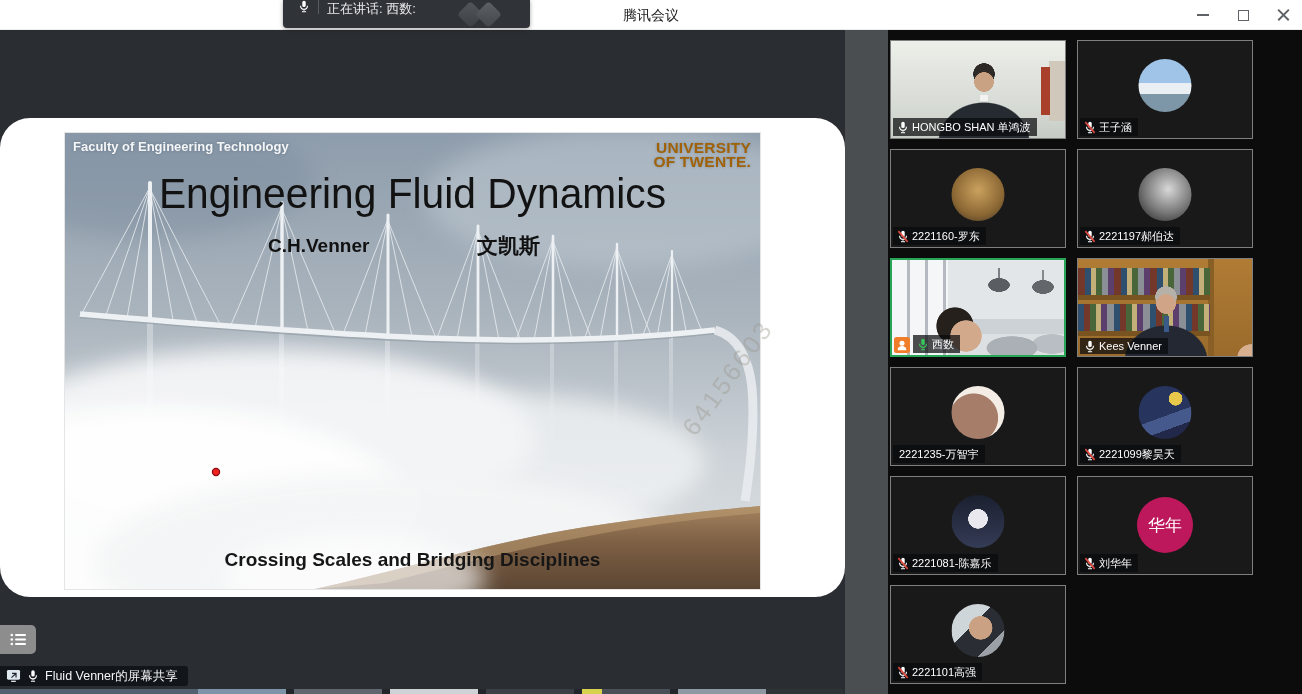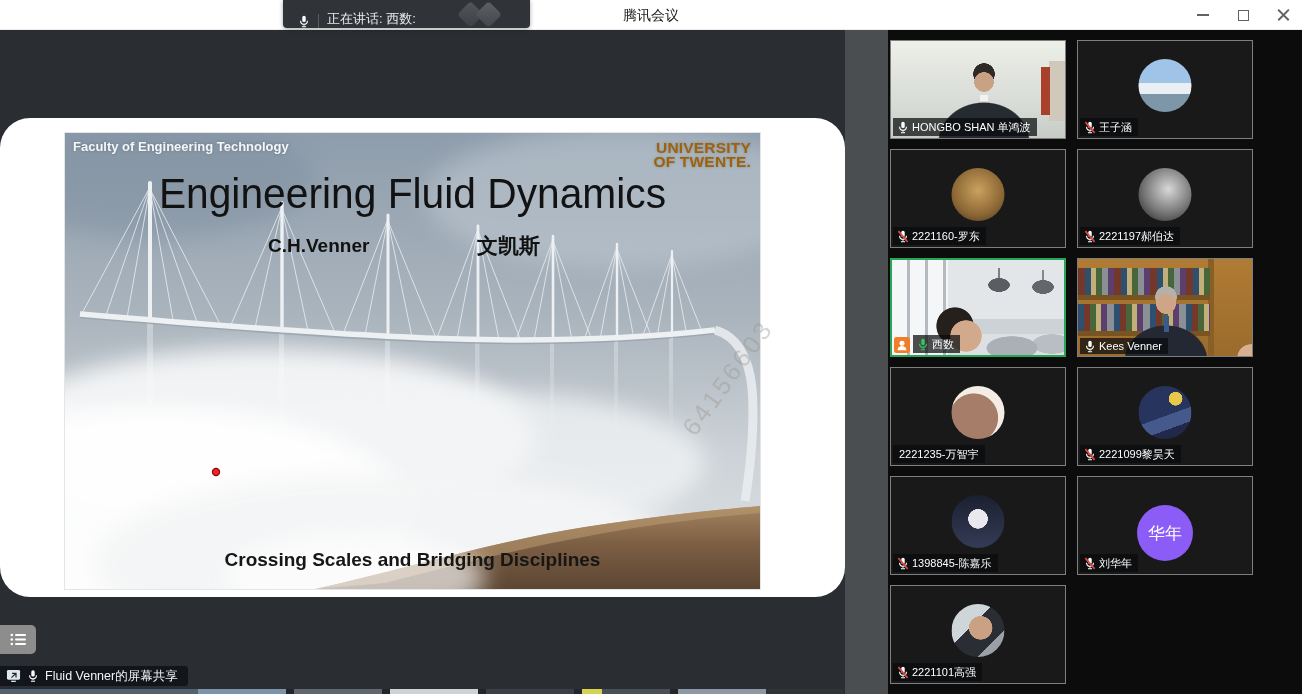--- a/index.html
+++ b/index.html
@@ -13,21 +13,21 @@
   .win-controls{position:absolute;right:6px;top:0;height:30px;display:flex;align-items:center;gap:14px;}
   .win-btn{width:26px;height:26px;display:flex;align-items:center;justify-content:center;cursor:pointer;}
   .glyph-min{width:12px;height:0;border-top:2px solid #5f6368;}
   .glyph-max{width:11px;height:11px;border:1.6px solid #5f6368;}
   .glyph-close{position:relative;width:13px;height:13px;}
   .glyph-close::before,.glyph-close::after{content:"";position:absolute;left:-1px;top:5.5px;width:15px;height:1.8px;background:#5f6368;}
   .glyph-close::before{transform:rotate(45deg);} .glyph-close::after{transform:rotate(-45deg);}
 
   
   .speak-toast{position:absolute;left:283px;top:0;width:247px;height:28px;background:#303338;
-    border-radius:0 0 4px 4px;display:flex;align-items:flex-end;box-shadow:0 1px 4px rgba(0,0,0,.35);}
+    border-radius:0 0 4px 4px;display:flex;align-items:flex-start;box-shadow:0 1px 4px rgba(0,0,0,.35);}
   .speak-toast .mic-wrap{margin-left:15px;display:flex;align-items:center;}
   .toast-divider{width:1px;height:14px;background:#585c61;margin:0 8px 0 8px;}
   .speak-label{color:#e9eaec;font-size:13px;white-space:nowrap;}
   .dia{position:absolute;width:19px;height:19px;border-radius:4px;transform:rotate(45deg);}
   .dia1{left:178px;top:5px;background:linear-gradient(135deg,#53575c,#3c4044);}
   .dia2{left:196px;top:5px;background:linear-gradient(135deg,#5e6267,#42464a);}
 
   
   .share-area{position:absolute;left:0;top:30px;width:845px;height:664px;background:#2a2d31;}
   .share-canvas{position:absolute;left:0;top:88px;width:845px;height:479px;background:#ffffff;border-radius:30px;}
@@ -56,21 +56,21 @@
   .share-toast span{color:#f2f4f6;font-size:12.5px;white-space:nowrap;}
 
   
   .gutter{position:absolute;left:845px;top:30px;width:43px;height:664px;background:#4b4e51;}
   .panel{position:absolute;left:888px;top:30px;width:414px;height:664px;background:#0c0c0c;}
   .tiles{position:absolute;left:2px;top:10px;display:grid;grid-template-columns:176px 176px;grid-auto-rows:99px;gap:10px 11px;}
   .tile{position:relative;background:#191919;border:1px solid #7f7f7f;overflow:hidden;cursor:pointer;}
   .tile.active{border:2px solid #27a658;}
   .video{position:absolute;inset:0;background-repeat:no-repeat;}
   .avatar{position:absolute;left:50%;top:18px;transform:translateX(-50%);width:53px;height:53px;border-radius:50%;overflow:hidden;}
-  .avatar-text{width:56px;height:56px;top:28px;background:#8b5cf6;color:#fff;font-size:17px;display:flex;align-items:center;justify-content:center;}
+  .avatar-text{width:56px;height:56px;top:20px;background:#be185d;color:#fff;font-size:17px;display:flex;align-items:center;justify-content:center;}
   .name-label{position:absolute;left:2px;bottom:2px;display:flex;align-items:center;gap:3px;
     background:rgba(8,10,12,.72);padding:1.5px 6px 1.5px 4px;color:#fff;font-size:11px;white-space:nowrap;max-width:168px;overflow:hidden;}
   .name-label.no-mic{padding-left:6px;}
   .tile.active .name-label{left:21px;}
   .badge-person{position:absolute;left:2px;bottom:2px;width:16px;height:16px;}
 
   
   .video-hongbo{
     background-image:
       radial-gradient(circle 10px at 93px 41px,#c9a183 96%,transparent 100%),
@@ -361,21 +361,21 @@
         <div class="tile">
           <div class="avatar av-stage"></div>
           <div class="name-label">
             <svg class="mic" width="12" height="13" viewBox="0 0 14 15" style="flex:0 0 auto">
     <rect x="5" y="0.8" width="4" height="7.4" rx="2" fill="#ffffff"></rect>
     <path d="M3 6.5a4 4.2 0 0 0 8 0" fill="none" stroke="#ffffff" stroke-width="1.3"></path>
     <line x1="7" y1="10.8" x2="7" y2="12.6" stroke="#ffffff" stroke-width="1.3"></line>
     <line x1="4.6" y1="13.6" x2="9.4" y2="13.6" stroke="#ffffff" stroke-width="1.2"></line>
               <line x1="1.6" y1="1.2" x2="12.4" y2="13.8" stroke="#e0483e" stroke-width="1.9"></line>
             </svg>
-            <span>1398845-陈嘉乐</span>
+            <span>2221081-陈嘉乐</span>
           </div>
         </div>
         <div class="tile">
           <div class="avatar avatar-text">华年</div>
           <div class="name-label">
             <svg class="mic" width="12" height="13" viewBox="0 0 14 15" style="flex:0 0 auto">
     <rect x="5" y="0.8" width="4" height="7.4" rx="2" fill="#ffffff"></rect>
     <path d="M3 6.5a4 4.2 0 0 0 8 0" fill="none" stroke="#ffffff" stroke-width="1.3"></path>
     <line x1="7" y1="10.8" x2="7" y2="12.6" stroke="#ffffff" stroke-width="1.3"></line>
     <line x1="4.6" y1="13.6" x2="9.4" y2="13.6" stroke="#ffffff" stroke-width="1.2"></line>

